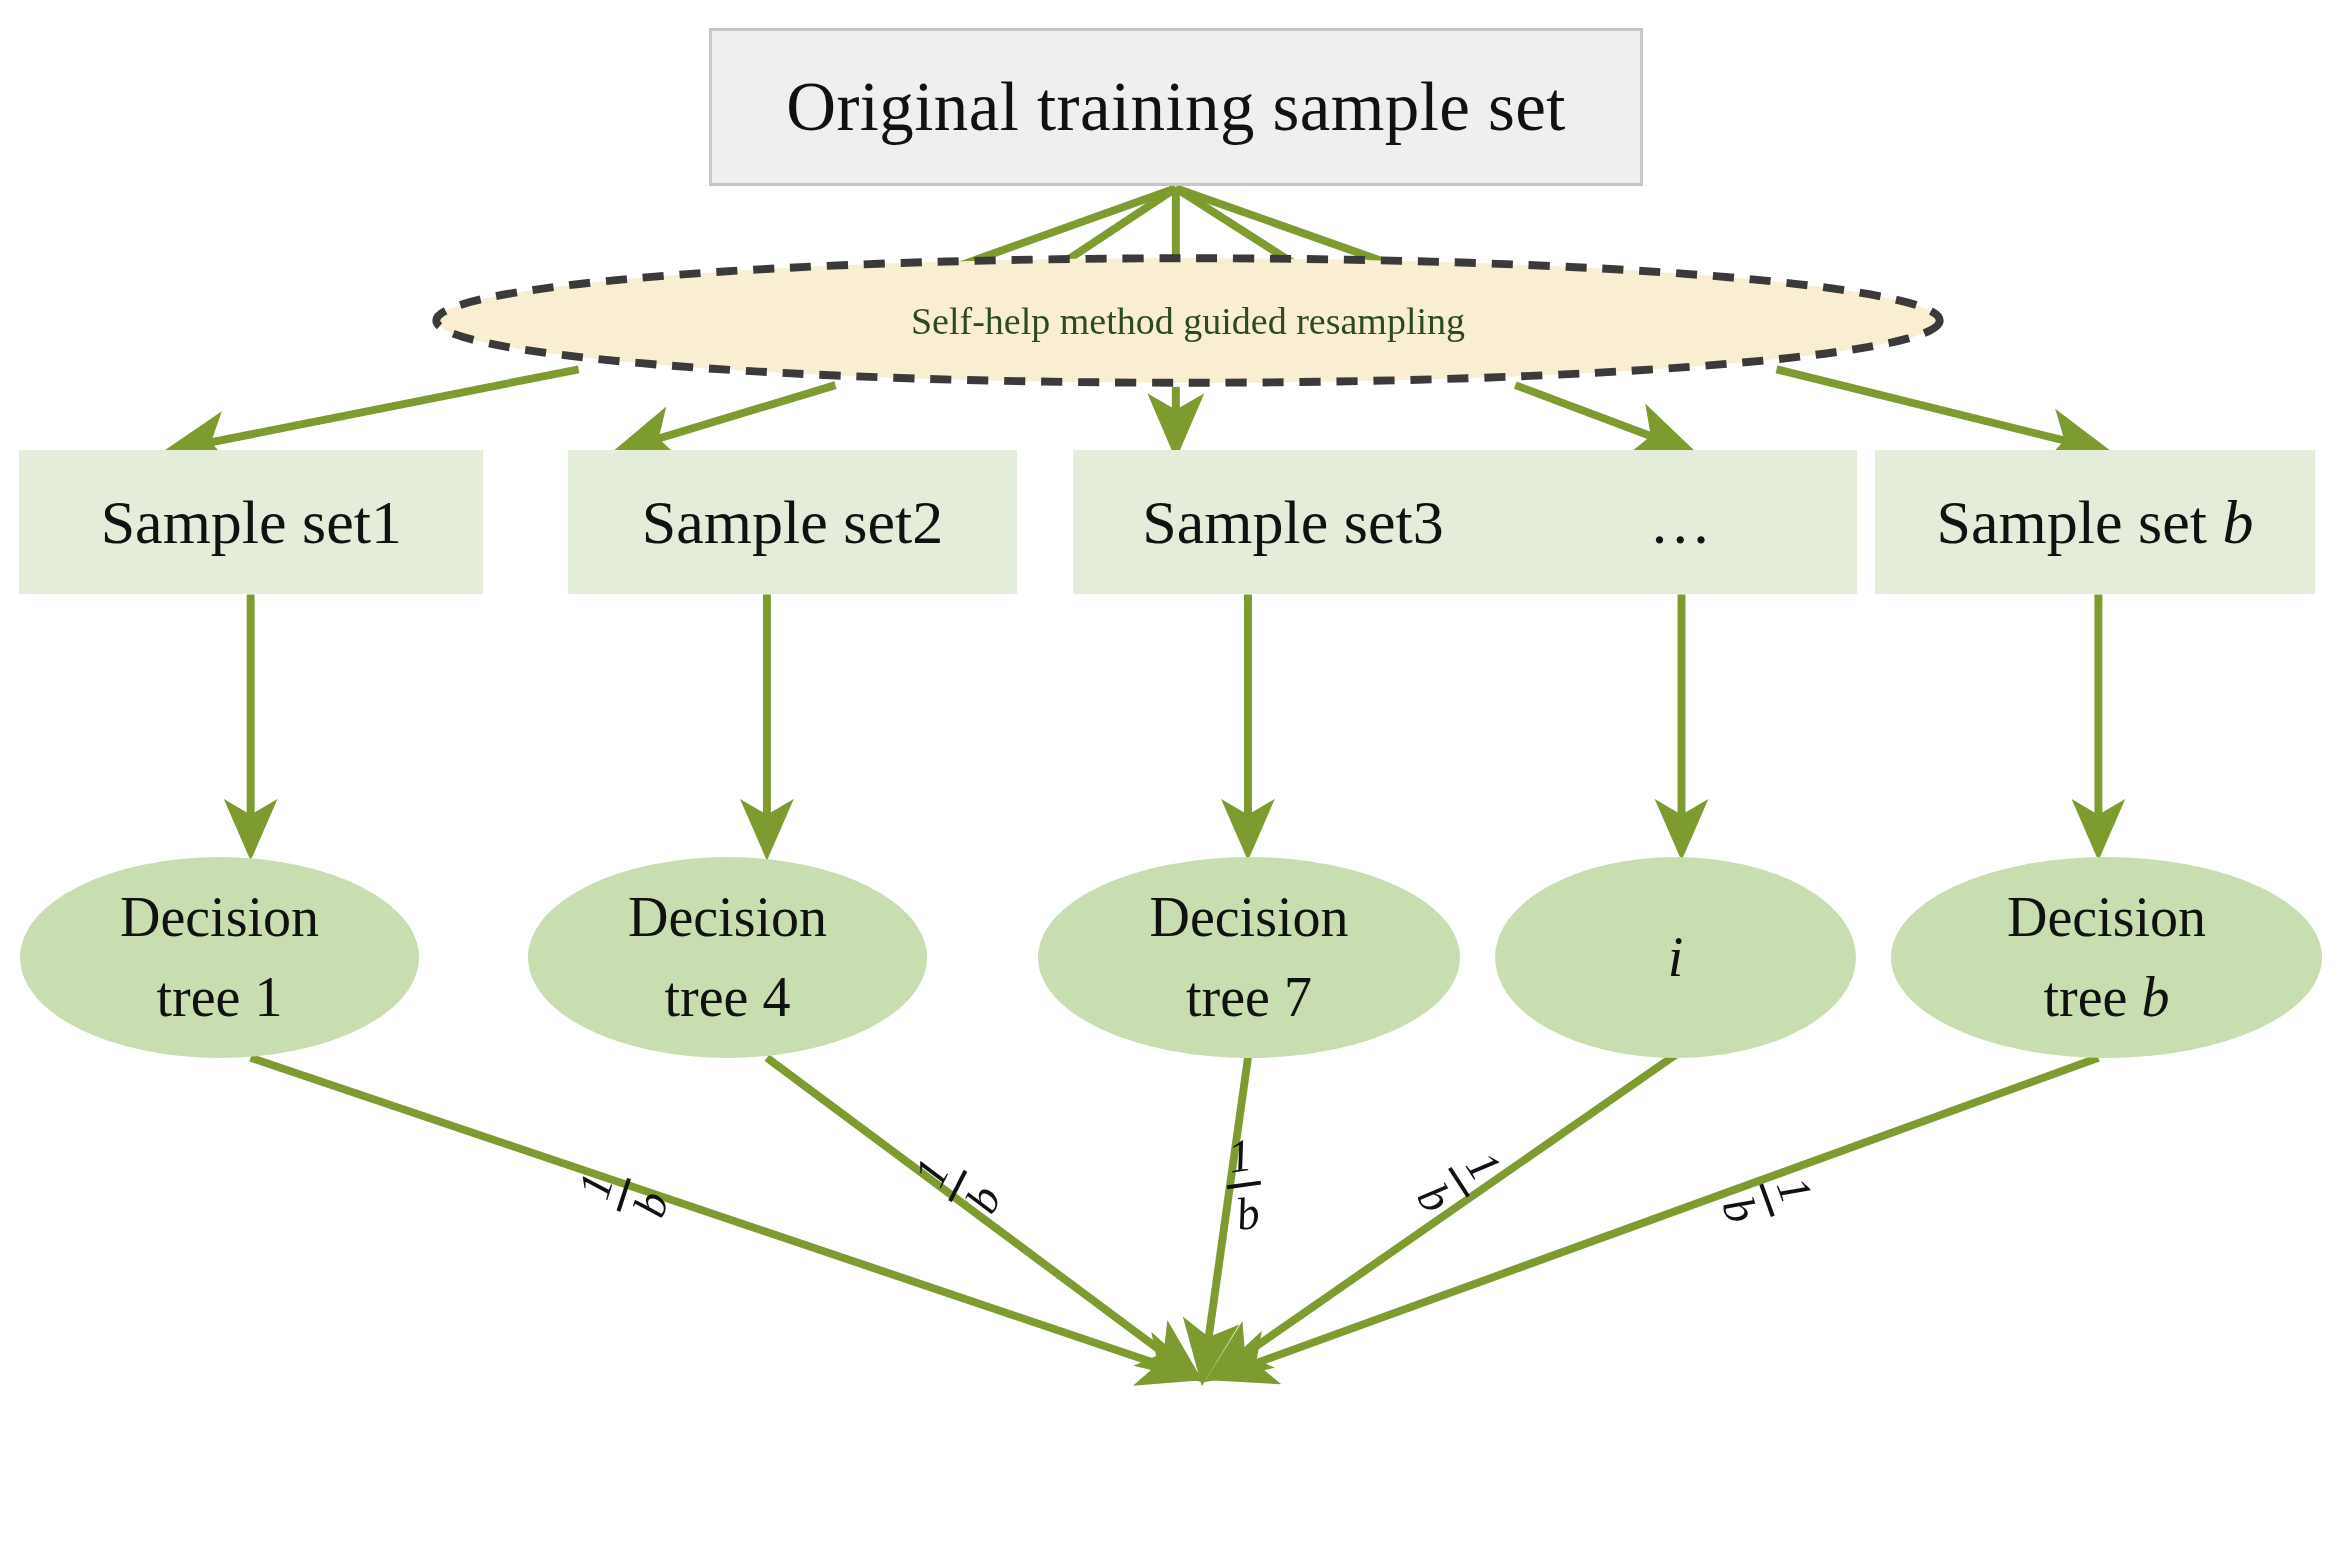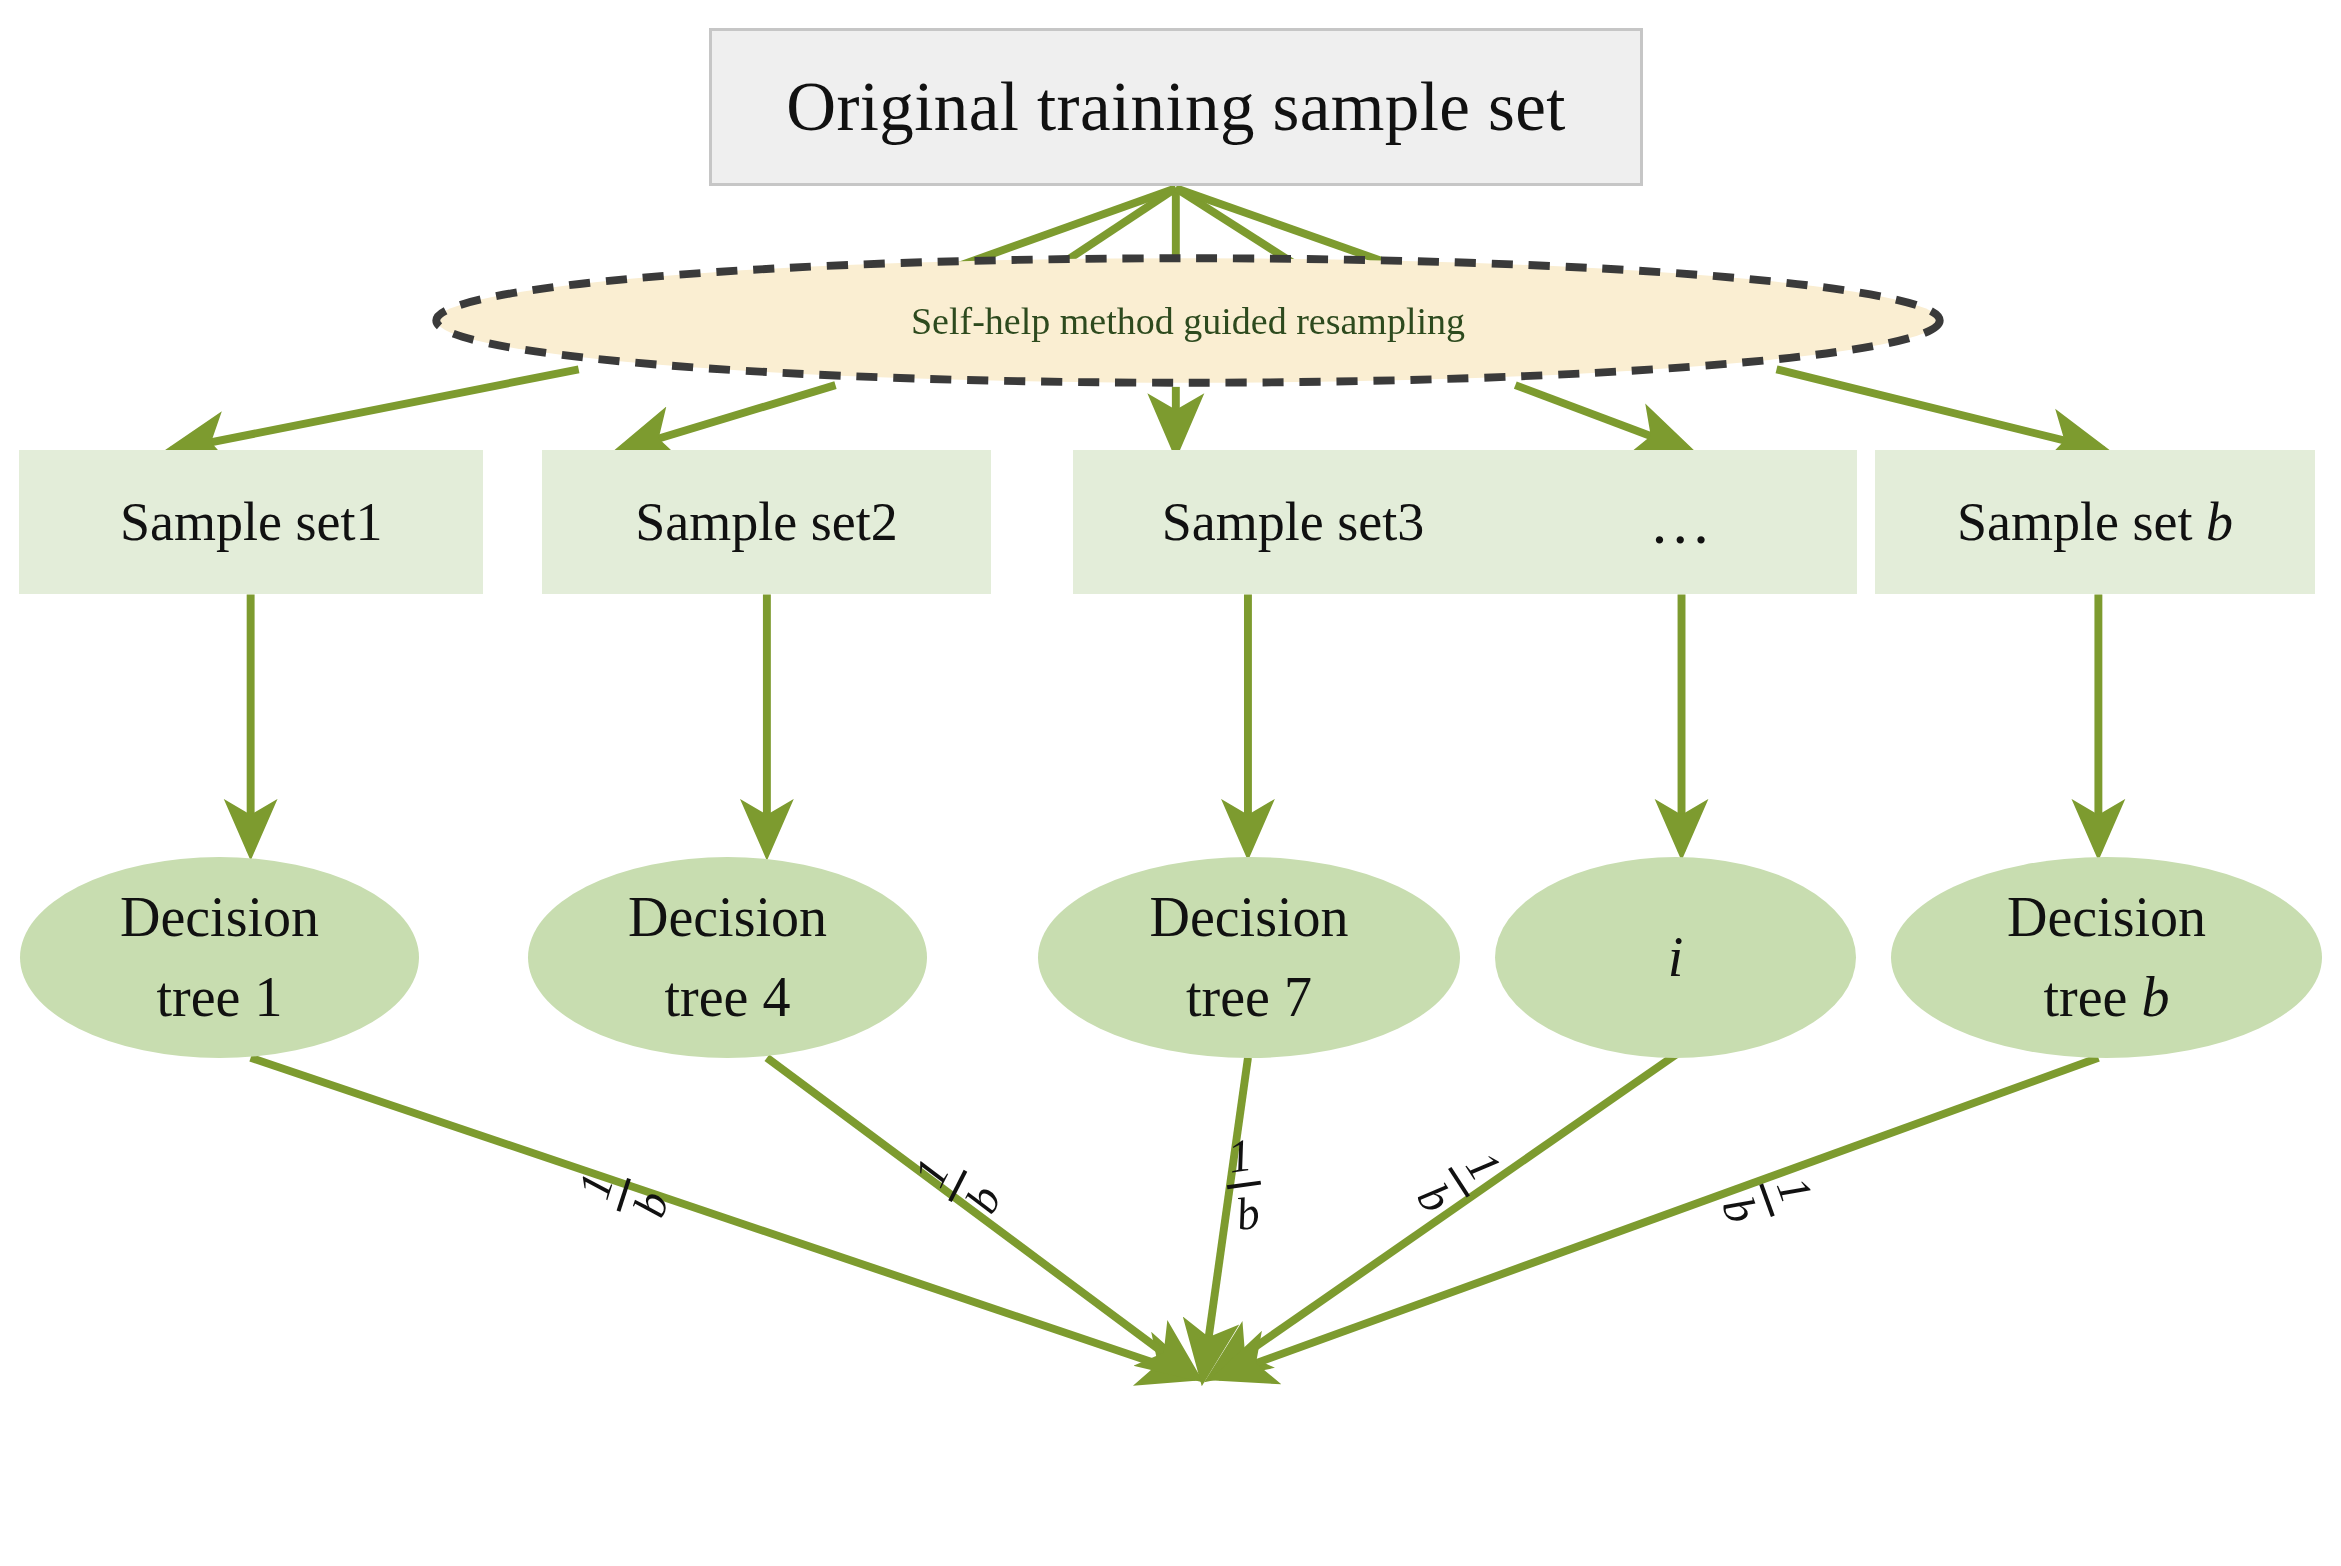--- a/index.html
+++ b/index.html
@@ -35,21 +35,21 @@
     background: #efefef;
     border: 3.5px solid #c6c6c6;
     color: #111111;
     font-size: 69px;
     letter-spacing: 0.4px;
   }
   .green-box {
     background: #e3edd9;
     border: none;
     color: #111111;
-    font-size: 54px;
+    font-size: 62px;
   }
   .tree-ellipse {
     background: #c8ddb0;
     border-radius: 50%;
     color: #111111;
     font-size: 56px;
     line-height: 1.42;
   }
   .resample-ellipse {
     position: absolute;
@@ -160,21 +160,21 @@
     <svg class="ell-svg" viewBox="0 0 1722 154" preserveAspectRatio="none">
       <ellipse cx="861" cy="77" rx="855" ry="71" fill="#faeed2" stroke="#3a3a3a" stroke-width="9" stroke-dasharray="24 18" stroke-linecap="butt"></ellipse>
     </svg>
     <span class="label">Self-help method guided resampling</span>
   </div>
 
   <div class="node green-box" style="left:19.3px; top:450px; width:464px; height:144px;">
     <span>Sample set1</span>
   </div>
 
-  <div class="node green-box" style="left:542px; top:450px; width:449px; height:144px;">
+  <div class="node green-box" style="left:568px; top:450px; width:449px; height:144px;">
     <span>Sample set2</span>
   </div>
 
   <div class="node green-box" style="left:1073px; top:450px; width:440px; height:144px;">
     <span>Sample set3</span>
   </div>
 
   <div class="node green-box dots" style="left:1507px; top:450px; width:350px; height:144px;">
     <span>…</span>
   </div>

